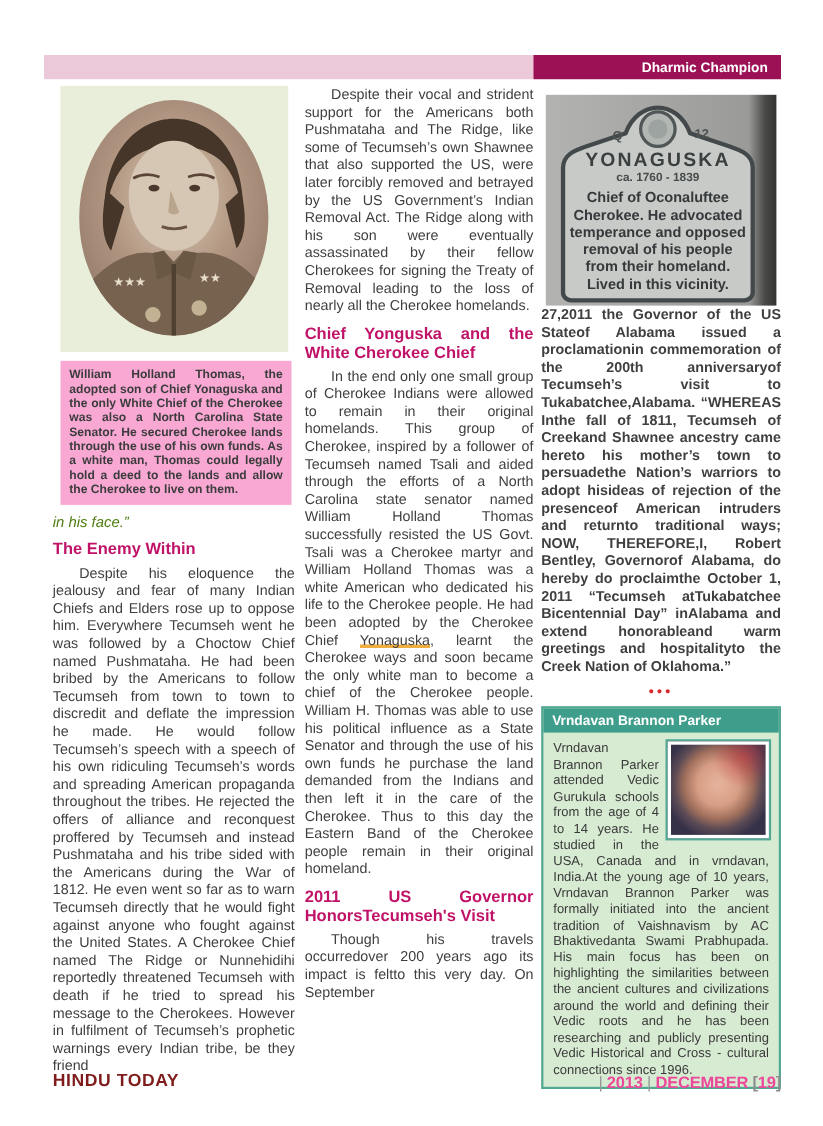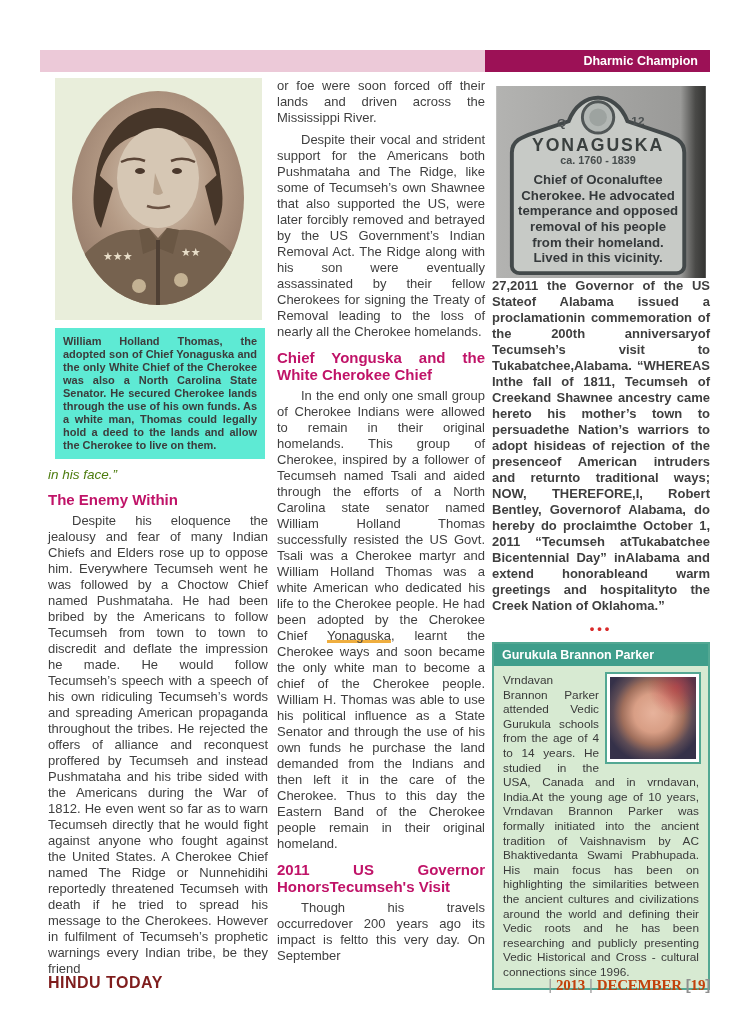--- a/index.html
+++ b/index.html
@@ -14,21 +14,21 @@
   .col{position:absolute;top:78px;}
   .col-left{left:48px;width:220px;}
   .col-mid{left:277px;width:208px;}
   .col-right{left:492px;top:86px;width:218px;}
   .body-text{font-size:13px;line-height:16px;text-align:justify;color:#3f3f3f;}
   .body-text p{margin:0 0 6px 0;}
   .indent{text-indent:24px;}
   h3.sect{color:#c01368;font-size:15px;line-height:17px;font-weight:bold;margin:9px 0 5px 0;}
   
   .portrait-wrap{width:207px;height:242px;margin-left:7px;background:#e9eedb;}
-  .caption-box{width:210px;margin:8px 0 0 7px;background:#5eead4;padding:7px 8px;box-sizing:border-box;
+  .caption-box{width:210px;margin:8px 0 0 7px;background:#f9a8d4;padding:7px 8px;box-sizing:border-box;
         font-size:11px;line-height:13px;font-weight:bold;color:#3c3c3c;text-align:justify;}
   .quote-frag{font-size:13.5px;font-style:italic;color:#4d7c0f;margin:8px 0 0 0;}
   
   .sign-wrap{width:214px;height:192px;margin-left:2px;}
   .r-caption{width:214px;margin:7px 0 0 2px;background:#fdf2cb;padding:6px 8px;box-sizing:border-box;
         font-size:11px;line-height:13.5px;font-weight:bold;color:#3c3c3c;text-align:center;}
   .dots{color:#d92b2b;font-size:13px;font-weight:bold;letter-spacing:3px;text-align:center;margin:7px 0 6px 0;}
   .author-box{margin-top:5px;border:2px solid #53a893;background:#d7ead2;}
   .author-box .hd{background:#3f9e8b;color:#ffffff;font-weight:bold;font-size:12.5px;
         padding:3px 8px;line-height:16px;}
@@ -38,21 +38,21 @@
         background:
           radial-gradient(circle at 78% 12%, rgba(195,60,70,.65), rgba(195,60,70,0) 30%),
           radial-gradient(ellipse 58% 62% at 50% 44%, #e7b39c 0%, #d89e85 38%, #a06f5c 62%, #5c4b55 80%, #353149 100%),
           #433e5c;}
   .hl-underline{box-shadow:inset 0 -3px 0 #efae3f;}
   
   .foot-left{position:absolute;left:48px;top:974px;font-family:Liberation Sans, sans-serif;
         font-weight:bold;font-size:16px;color:#7f1d1d;letter-spacing:.5px;}
   .foot-right{position:absolute;right:38px;top:976px;font-weight:bold;font-size:15px;letter-spacing:-0.2px;}
   .foot-right .sep{color:#979797;font-weight:normal;}
-  .foot-right .blue{color:#c2410c;font-family:Liberation Serif, serif;}
+  .foot-right .blue{color:#ec4899;}
   .foot-right .brk{color:#8f8f8f;}
 </style>
 </head>
 <body>
 
 <div class="page">
 
   <div class="topbar">
     <div class="tag">Dharmic Champion</div>
   </div>
@@ -98,21 +98,20 @@
     </div>
     <div class="caption-box">William Holland Thomas, the adopted son of Chief Yonaguska and the only White Chief of the Cherokee was also a North Carolina State Senator. He secured Cherokee lands through the use of his own funds. As a white man, Thomas could legally hold a deed to the lands and allow the Cherokee to live on them.</div>
     <div class="quote-frag">in his face.”</div>
     <h3 class="sect">The Enemy Within</h3>
     <div class="body-text">
       <p class="indent">Despite his eloquence the jealousy and fear of many Indian Chiefs and Elders rose up to oppose him. Everywhere Tecumseh went he was followed by a Choctow Chief named Pushmataha. He had been bribed by the Americans to follow Tecumseh from town to town to discredit and deflate the impression he made. He would follow Tecumseh’s speech with a speech of his own ridiculing Tecumseh’s words and spreading American propaganda throughout the tribes. He rejected the offers of alliance and reconquest proffered by Tecumseh and instead Pushmataha and his tribe sided with the Americans during the War of 1812. He even went so far as to warn Tecumseh directly that he would fight against anyone who fought against the United States. A Cherokee Chief named The Ridge or Nunnehidihi reportedly threatened Tecumseh with death if he tried to spread his message to the Cherokees. However in fulfilment of Tecumseh’s prophetic warnings every Indian tribe, be they friend</p>
     </div>
   </div>
 
   <div class="col col-mid body-text">
-    <p>or foe were soon forced off their lands and driven across the Mississippi River.</p>
     <p class="indent">Despite their vocal and strident support for the Americans both Pushmataha and The Ridge, like some of Tecumseh’s own Shawnee that also supported the US, were later forcibly removed and betrayed by the US Government’s Indian Removal Act. The Ridge along with his son were eventually assassinated by their fellow Cherokees for signing the Treaty of Removal leading to the loss of nearly all the Cherokee homelands.</p>
     <h3 class="sect">Chief Yonguska and the White Cherokee Chief</h3>
     <p class="indent"><span>In the end only one small group of Cherokee Indians were allowed to remain in their original homelands. This group of Cherokee, inspired by a follower of Tecumseh named Tsali and aided through the efforts of a North Carolina state senator named William Holland Thomas successfully resisted the US Govt. Tsali was a Cherokee martyr and William Holland Thomas was a white American who dedicated his life to the Cherokee people. He had been adopted by the Cherokee Chief </span><span class="hl-underline">Yonaguska</span><span>, learnt the Cherokee ways and soon became the only white man to become a chief of the Cherokee people. William H. Thomas was able to use his political influence as a State Senator and through the use of his own funds he purchase the land demanded from the Indians and then left it in the care of the Cherokee. Thus to this day the Eastern Band of the Cherokee people remain in their original homeland.</span></p>
     <h3 class="sect">2011 US Governor HonorsTecumseh's Visit</h3>
     <p class="indent">Though his travels occurredover 200 years ago its impact is feltto this very day. On September</p>
   </div>
 
   <div class="col col-right">
     <div class="sign-wrap">
       <svg width="214" height="192" viewBox="0 0 214 196">
@@ -138,21 +137,21 @@
         <text x="104" y="148" text-anchor="middle" font-size="13.5" font-weight="bold" fill="#35393b" font-family="'Liberation Sans',sans-serif">removal of his people</text>
         <text x="104" y="164" text-anchor="middle" font-size="13.5" font-weight="bold" fill="#35393b" font-family="'Liberation Sans',sans-serif">from their homeland.</text>
         <text x="104" y="180" text-anchor="middle" font-size="13.5" font-weight="bold" fill="#35393b" font-family="'Liberation Sans',sans-serif">Lived in this vicinity.</text>
       </svg>
     </div>
     <div class="body-text" style="margin-top:0;font-weight:bold;">
       <p>27,2011 the Governor of the US Stateof Alabama issued a proclamationin commemoration of the 200th anniversaryof Tecumseh’s visit to Tukabatchee,Alabama. “WHEREAS Inthe fall of 1811, Tecumseh of Creekand Shawnee ancestry came hereto his mother’s town to persuadethe Nation’s warriors to adopt hisideas of rejection of the presenceof American intruders and returnto traditional ways; NOW, THEREFORE,I, Robert Bentley, Governorof Alabama, do hereby do proclaimthe October 1, 2011 “Tecumseh atTukabatchee Bicentennial Day” inAlabama and extend honorableand warm greetings and hospitalityto the Creek Nation of Oklahoma.”</p>
     </div>
     <div class="dots">•••</div>
     <div class="author-box">
-      <div class="hd">Gurukula Brannon Parker</div>
+      <div class="hd">Vrndavan Brannon Parker</div>
       <div class="bd">
         <div class="author-photo"></div>
         <span style="display:inline-block;text-indent:26px;"></span><span>Vrndavan Brannon Parker attended Vedic Gurukula schools from the age of 4 to 14 years. He studied in the USA, Canada and in vrndavan, India.At the young age of 10 years, Vrndavan Brannon Parker was formally initiated into the ancient tradition of Vaishnavism by AC Bhaktivedanta Swami Prabhupada. His main focus has been on highlighting the similarities between the ancient cultures and civilizations around the world and defining their Vedic roots and he has been researching and publicly presenting Vedic Historical and Cross - cultural connections since 1996.</span>
       </div>
     </div>
   </div>
 
   <div class="foot-left">HINDU TODAY</div>
   <div class="foot-right">
     <span class="sep">|</span>

